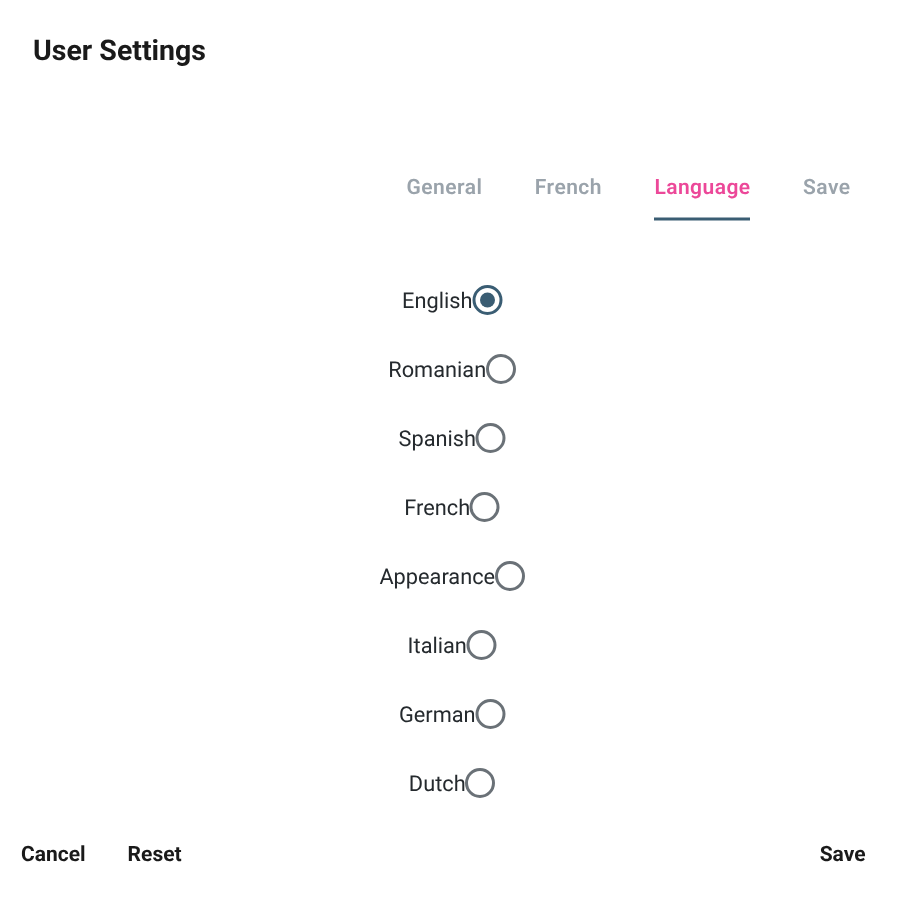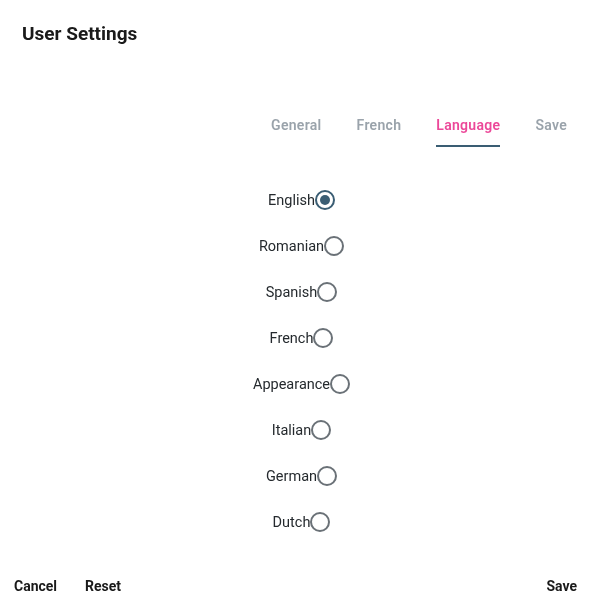--- a/index.html
+++ b/index.html
@@ -72,21 +72,21 @@
     .radio.selected::after {
       content: "";
       width: 10px;
       height: 10px;
       border-radius: 50%;
       background: #3a5d73;
       display: block;
     }
     .footer {
       position: absolute;
-      bottom: 16px;
+      bottom: 32px;
       left: 14px;
       right: 22px;
       display: flex;
       align-items: center;
       font-size: 14px;
       font-weight: 700;
       color: #1a1a1a;
     }
     .footer .left {
       display: flex;

